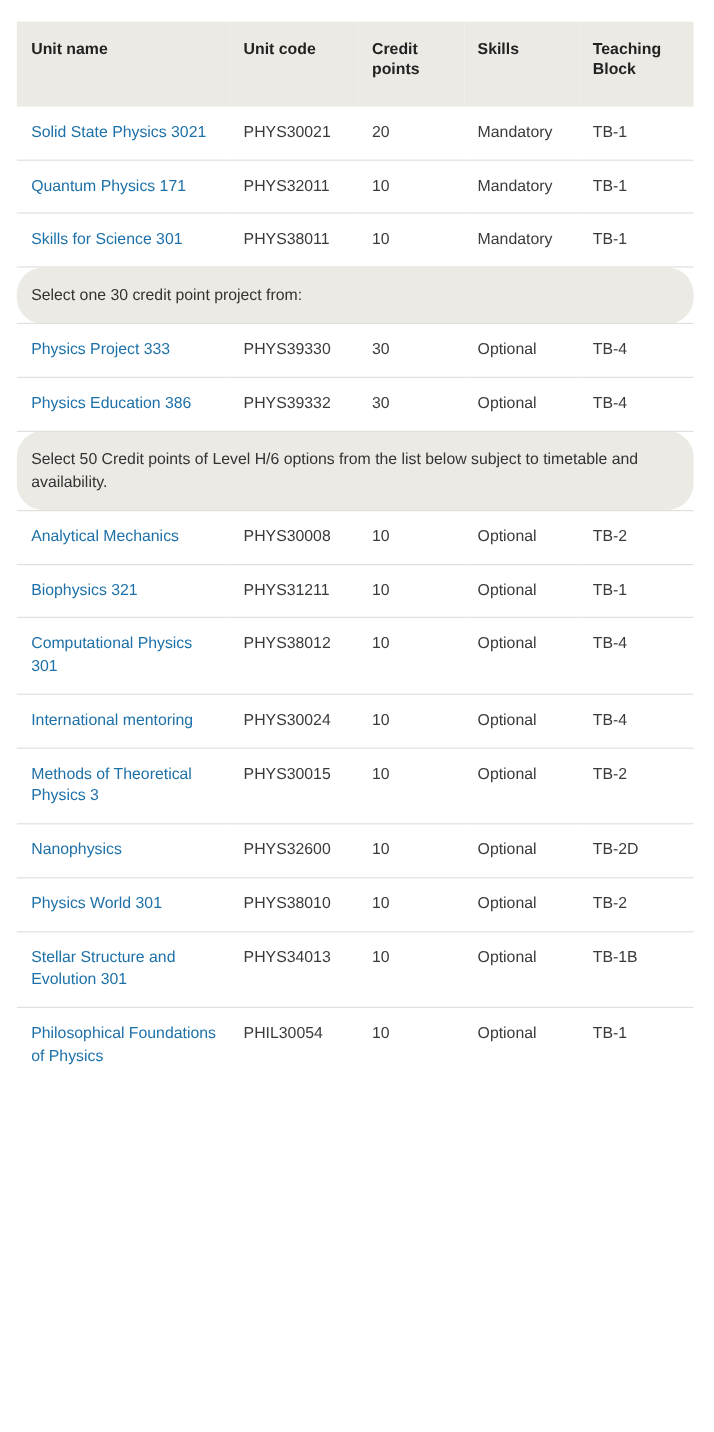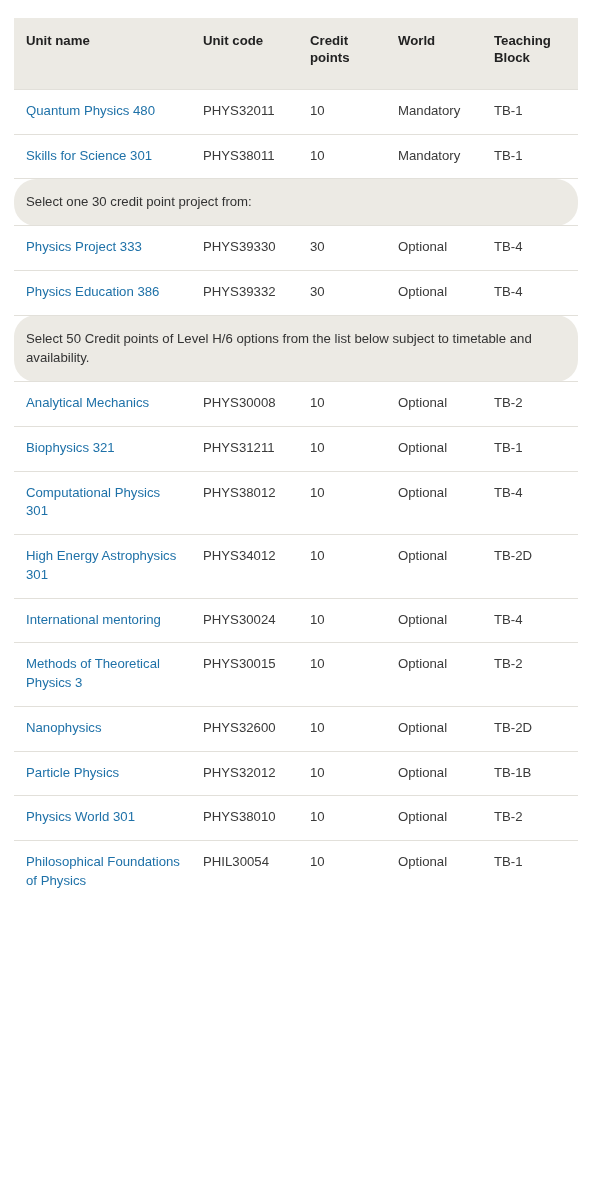--- a/index.html
+++ b/index.html
@@ -98,27 +98,34 @@
         <col class="c-code">
         <col class="c-credit">
         <col class="c-status">
         <col class="c-block">
       </colgroup>
       <thead>
         <tr>
           <th>Unit name</th>
           <th>Unit code</th>
           <th>Credit points</th>
-          <th>World</th>
+          <th>Skills</th>
           <th>Teaching Block</th>
         </tr>
       </thead>
       <tbody id="units-tbody">
-          <tr>
-            <td><a class="unit-link" href="#">Quantum Physics 480</a></td>
+          <tr class="first-row">
+            <td><a class="unit-link" href="#">Solid State Physics 3021</a></td>
+            <td>PHYS30021</td>
+            <td>20</td>
+            <td>Mandatory</td>
+            <td>TB-1</td>
+          </tr>
+          <tr>
+            <td><a class="unit-link" href="#">Quantum Physics 171</a></td>
             <td>PHYS32011</td>
             <td>10</td>
             <td>Mandatory</td>
             <td>TB-1</td>
           </tr>
           <tr>
             <td><a class="unit-link" href="#">Skills for Science 301</a></td>
             <td>PHYS38011</td>
             <td>10</td>
             <td>Mandatory</td>
@@ -159,27 +166,20 @@
             <td>TB-1</td>
           </tr>
           <tr>
             <td><a class="unit-link" href="#">Computational Physics 301</a></td>
             <td>PHYS38012</td>
             <td>10</td>
             <td>Optional</td>
             <td>TB-4</td>
           </tr>
           <tr>
-            <td><a class="unit-link" href="#">High Energy Astrophysics 301</a></td>
-            <td>PHYS34012</td>
-            <td>10</td>
-            <td>Optional</td>
-            <td>TB-2D</td>
-          </tr>
-          <tr>
             <td><a class="unit-link" href="#">International mentoring</a></td>
             <td>PHYS30024</td>
             <td>10</td>
             <td>Optional</td>
             <td>TB-4</td>
           </tr>
           <tr>
             <td><a class="unit-link" href="#">Methods of Theoretical Physics 3</a></td>
             <td>PHYS30015</td>
             <td>10</td>
@@ -187,32 +187,32 @@
             <td>TB-2</td>
           </tr>
           <tr>
             <td><a class="unit-link" href="#">Nanophysics</a></td>
             <td>PHYS32600</td>
             <td>10</td>
             <td>Optional</td>
             <td>TB-2D</td>
           </tr>
           <tr>
-            <td><a class="unit-link" href="#">Particle Physics</a></td>
-            <td>PHYS32012</td>
-            <td>10</td>
-            <td>Optional</td>
-            <td>TB-1B</td>
-          </tr>
-          <tr>
             <td><a class="unit-link" href="#">Physics World 301</a></td>
             <td>PHYS38010</td>
             <td>10</td>
             <td>Optional</td>
             <td>TB-2</td>
+          </tr>
+          <tr>
+            <td><a class="unit-link" href="#">Stellar Structure and Evolution 301</a></td>
+            <td>PHYS34013</td>
+            <td>10</td>
+            <td>Optional</td>
+            <td>TB-1B</td>
           </tr>
           <tr>
             <td><a class="unit-link" href="#">Philosophical Foundations of Physics</a></td>
             <td>PHIL30054</td>
             <td>10</td>
             <td>Optional</td>
             <td>TB-1</td>
           </tr>
         </tbody>
     </table>

